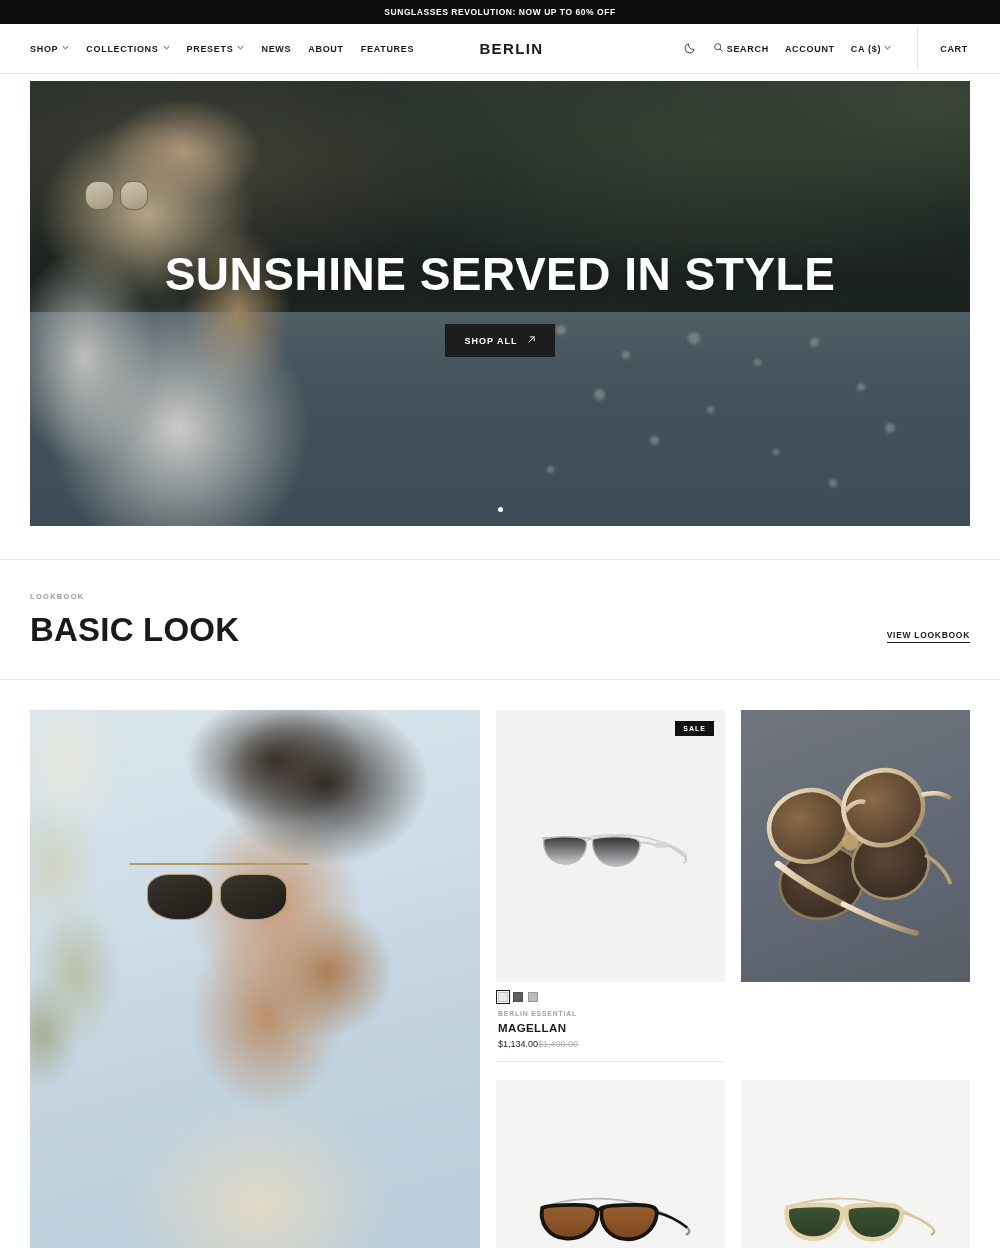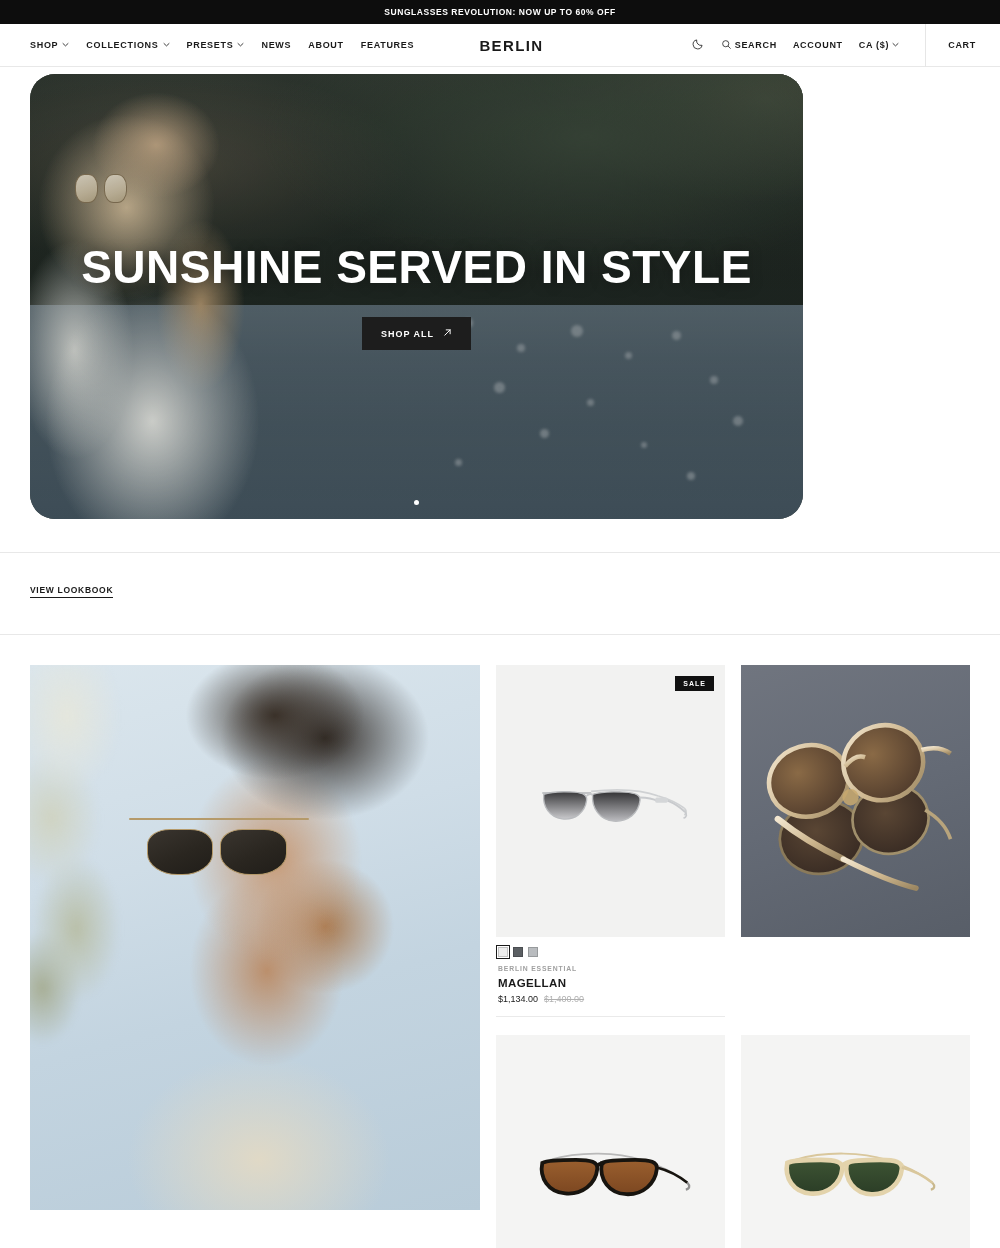--- a/index.html
+++ b/index.html
@@ -19,26 +19,26 @@
     display: flex; align-items: center; justify-content: center;
     font-size: 8.5px;
     font-weight: 700;
     letter-spacing: 0.55px;
     text-transform: uppercase;
     font-stretch: condensed;
   }
 
   
   .header {
-    height: 43px;
+    height: 50px;
     background: #ffffff;
     border-bottom: 1px solid #e8e8e8;
     display: flex; align-items: center;
     position: relative;
-    padding: 0 24px 0 30px;
+    padding: 0 32px 0 30px;
   }
   .nav-left { display: flex; align-items: center; gap: 17px; }
   .nav-item {
     font-size: 9px; font-weight: 700; letter-spacing: 0.7px;
     text-transform: uppercase; color: #1a1a1a;
     display: flex; align-items: center; gap: 4px;
     cursor: pointer; white-space: nowrap;
   }
   .chev { display: inline-block; width: 7px; height: 7px; position: relative; top: -1px; }
   .chev svg { display: block; }
@@ -58,23 +58,22 @@
     margin-left: auto; display: flex; align-items: center; gap: 16px;
     position: relative; z-index: 2;
   }
   .nav-right .nav-item { gap: 3px; }
   .icon-btn { display: flex; align-items: center; cursor: pointer; }
   .divider-v { width: 1px; height: 43px; background: #e6e6e6; margin: 0 6px 0 10px; }
 
   
   .hero-wrap { padding: 7px 30px 0 30px; }
   .hero {
-    position: relative; width: 773px; height: 445px; overflow: hidden;
+    position: relative; width: 940px; height: 445px; overflow: hidden;
     background: #2b3430;
-    border-radius: 25px;
   }
   .hero-bg { position: absolute; inset: 0; }
   .sky {
     position: absolute; left: 0; top: 0; width: 100%; height: 52%;
     background:
       radial-gradient(ellipse 50% 70% at 18% 40%, #6b6455 0%, rgba(107,100,85,0) 62%),
       linear-gradient(175deg, #3a423a 0%, #2f3a33 40%, #2b3630 100%);
   }
   .hill {
     position: absolute; left: 0; top: 0; width: 100%; height: 56%;
@@ -236,21 +235,21 @@
   }
   .sw.sel { outline: 1px solid #1a1a1a; outline-offset: 1.5px; }
   .pvendor {
     font-size: 6.8px; font-weight: 600; letter-spacing: 0.85px;
     text-transform: uppercase; color: #a0a0a0; margin-bottom: 5px;
   }
   .ptitle {
     font-size: 11.5px; font-weight: 700; letter-spacing: 0.4px;
     text-transform: uppercase; font-stretch: condensed; margin-bottom: 5px;
   }
-  .pprice { font-size: 9px; color: #1a1a1a; display: flex; gap: 6px; align-items: baseline; }
+  .pprice { font-size: 9px; color: #1a1a1a; display: flex; align-items: baseline; }
   .pprice .was { color: #b0b0b0; text-decoration: line-through; }
   .prow2 { margin-top: 18px; }
 </style>
 </head>
 <body>
 
 <div class="announce">
   <span>SUNGLASSES REVOLUTION: NOW UP TO 60% OFF</span>
 </div>
 
@@ -372,20 +371,24 @@
     </div>
 
     <div class="dots">
       <span class="dot"></span>
     </div>
   </section>
 </div>
 
 <div class="sec-rule"></div>
 <div class="sec-head">
+  <div>
+    <div class="eyebrow">LOOKBOOK</div>
+    <h2 class="sec-title">BASIC LOOK</h2>
+  </div>
   <div class="sec-link">VIEW LOOKBOOK</div>
 </div>
 
 <div class="grid">
 
   <div class="lookbook-card">
     <div class="lb-sky"></div>
     <div class="lb-foliage"></div>
     <div class="lb-man"></div>
     <div class="lb-bridge"></div>

